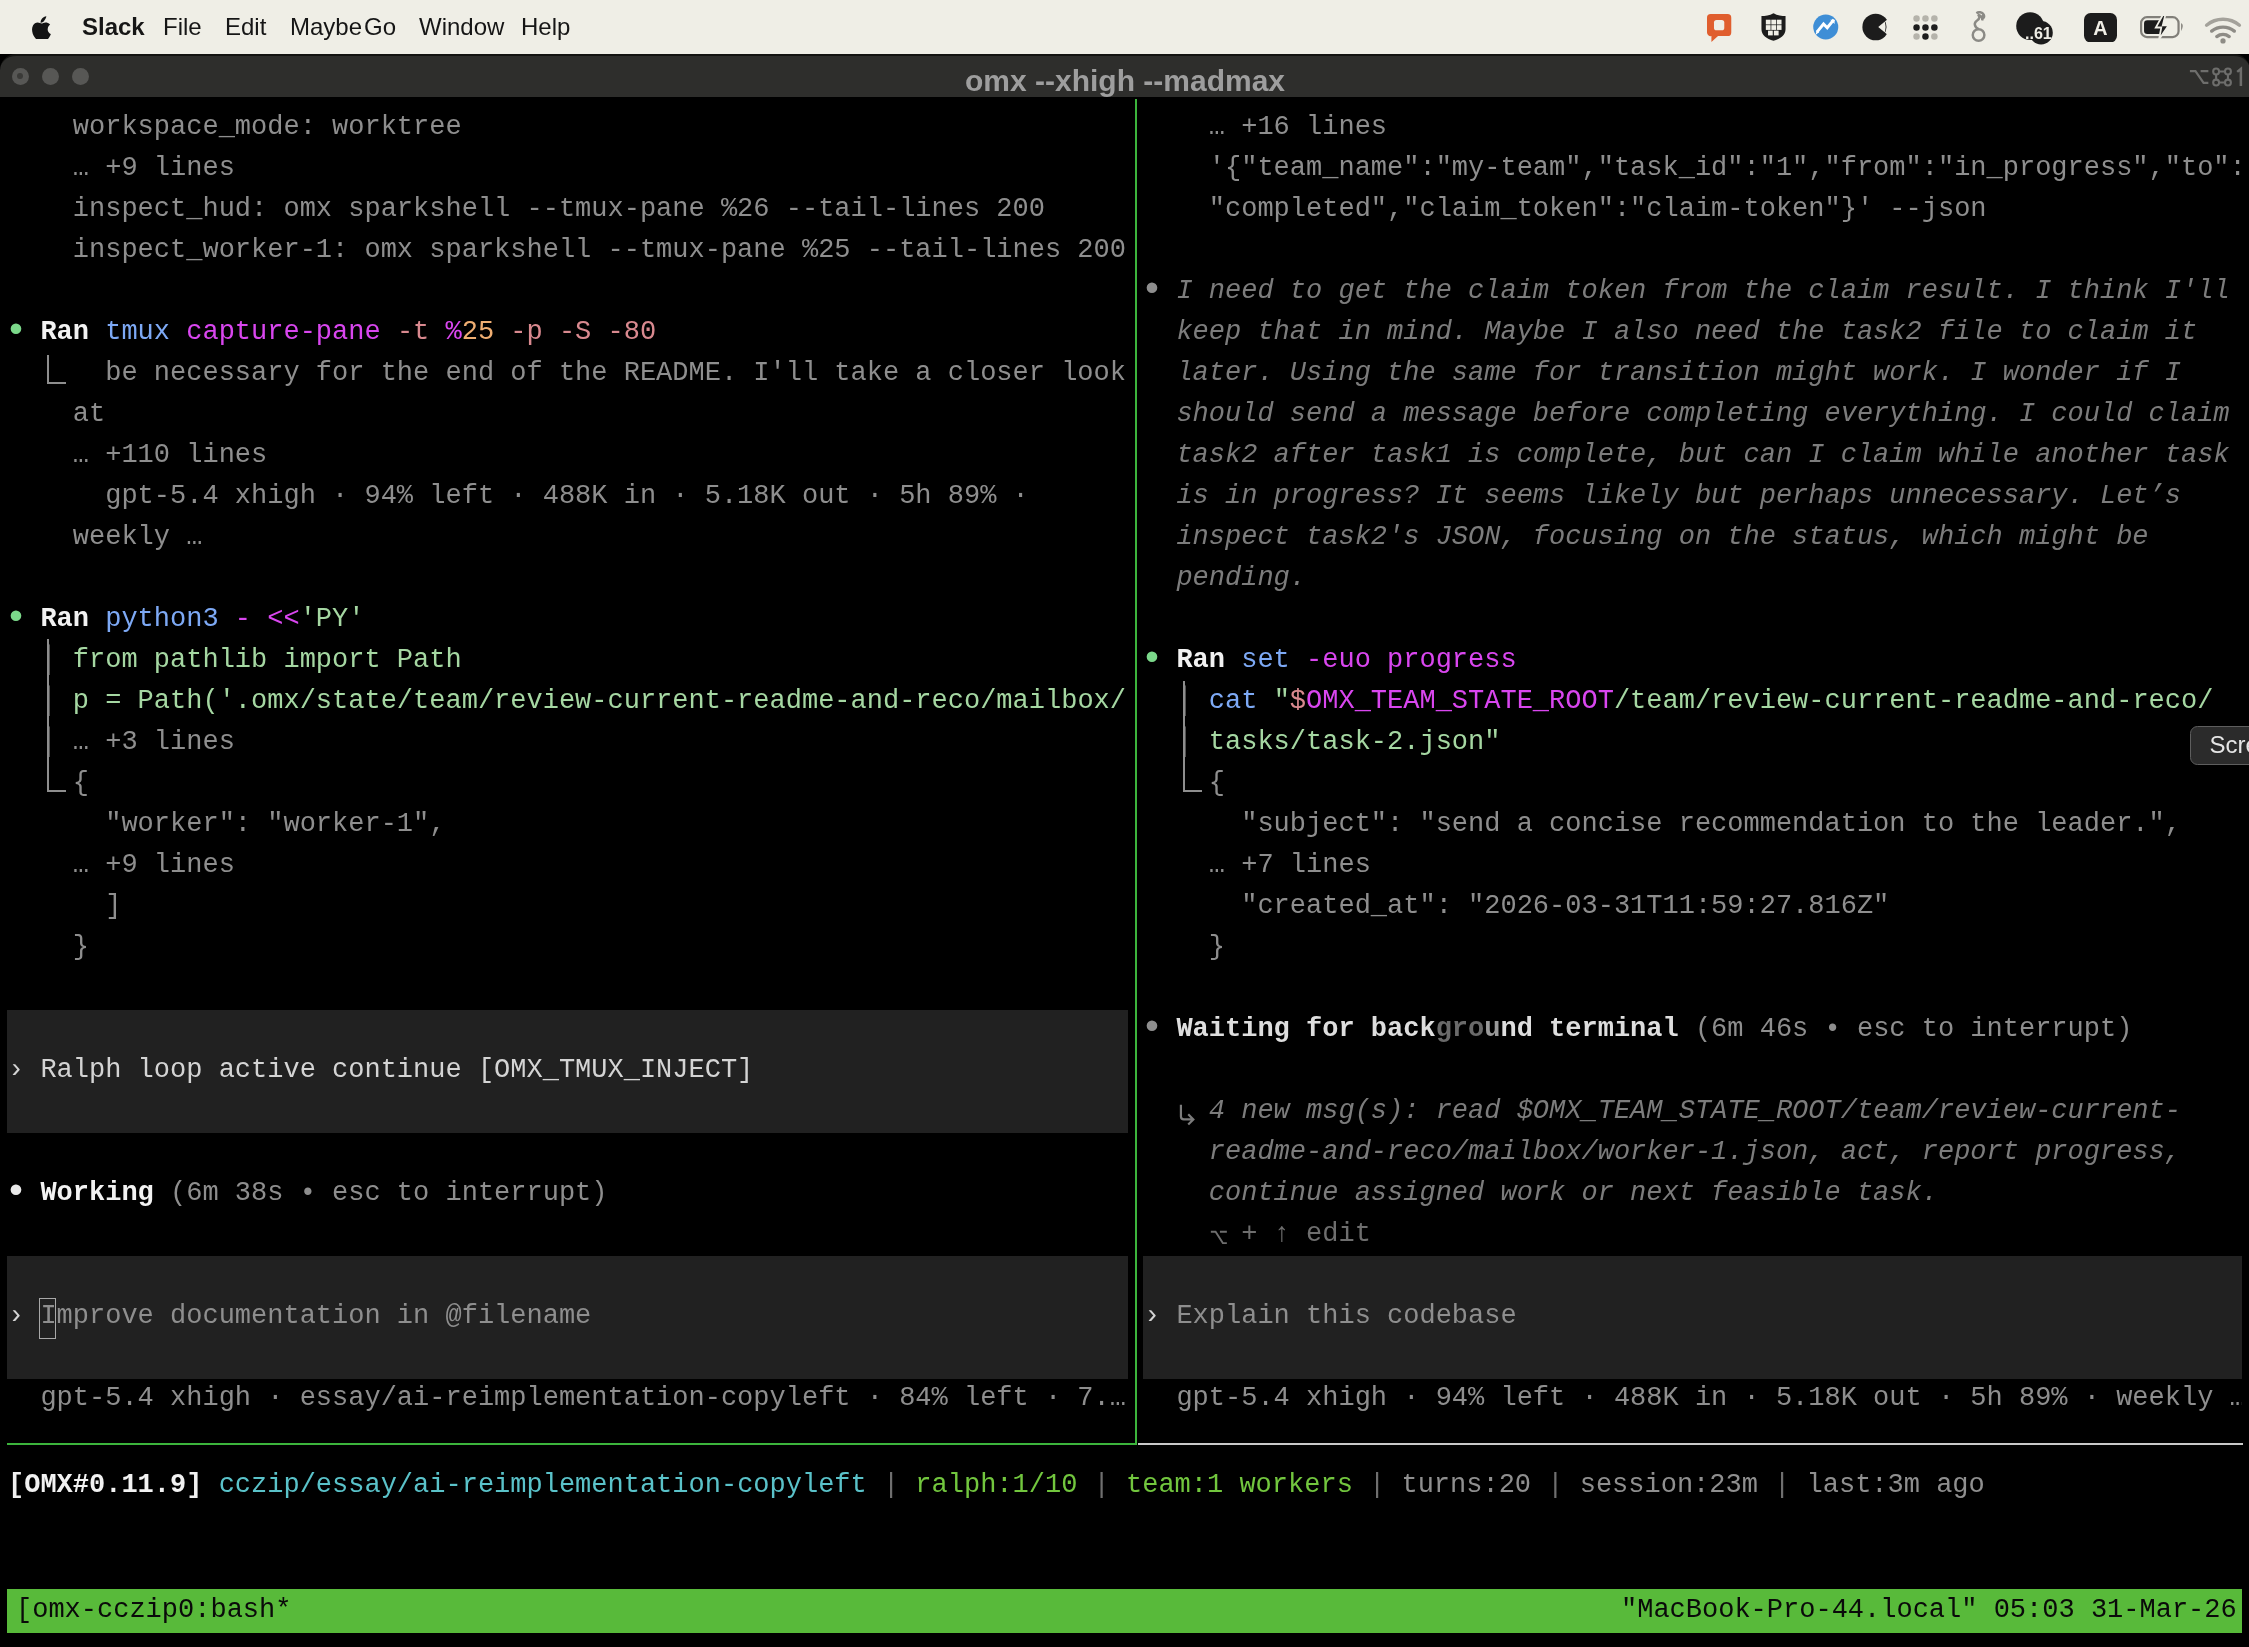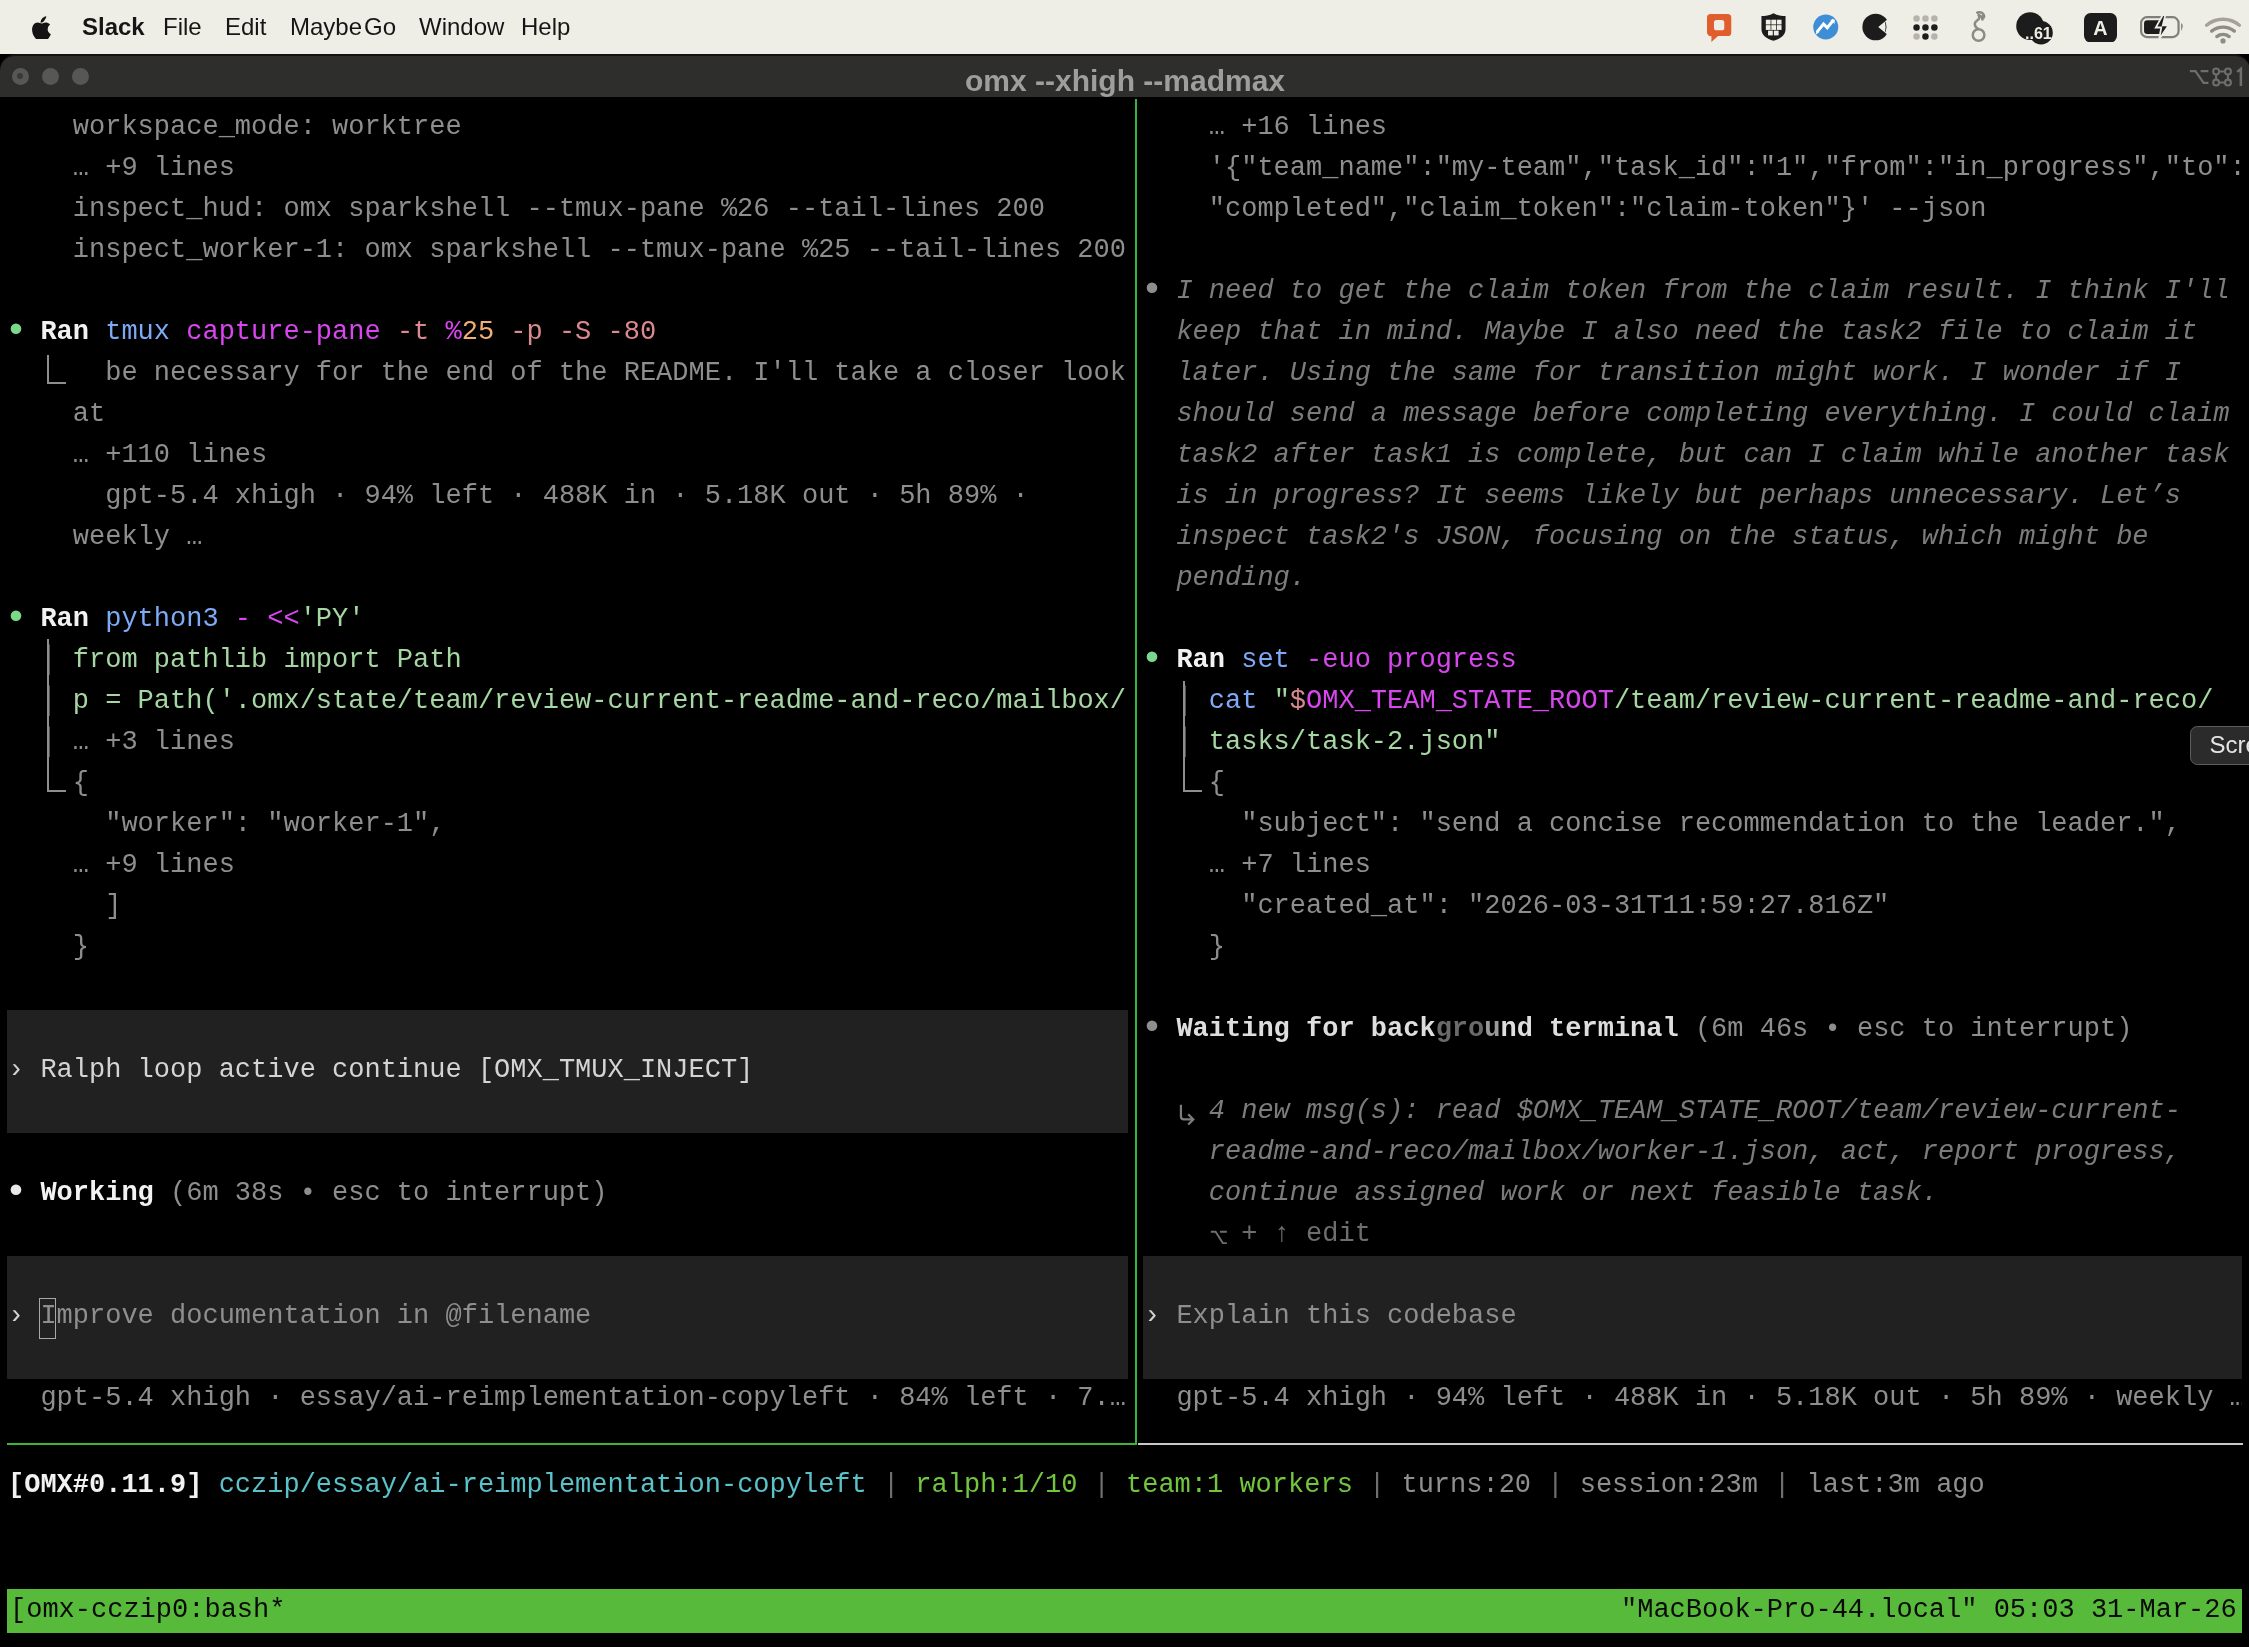--- a/index.html
+++ b/index.html
@@ -207,21 +207,21 @@
 <span class="g">  gpt-5.4 xhigh · 94% left · 488K in · 5.18K out · 5h 89% · weekly …</span></pre>
 
 <div style="position:absolute;left:1135px;top:99px;width:1.8px;height:1345px;background:#3cb43c"></div>
 
 <div style="position:absolute;left:7.4px;top:1443px;width:1130px;height:1.8px;background:#3cb43c"></div>
 <div style="position:absolute;left:1138px;top:1443px;width:1105px;height:1.8px;background:#c9c9c9"></div>
 
 <pre style="left:7.7px;top:1465px"><span class="wb">[OMX#0.11.9]</span> <span class="cy">cczip/essay/ai-reimplementation-copyleft</span><span class="sep"> | </span><span class="sg">ralph:1/10</span><span class="sep"> | </span><span class="sg">team:1 workers</span><span class="sep"> | </span><span class="g2">turns:20</span><span class="sep"> | </span><span class="g2">session:23m</span><span class="sep"> | </span><span class="g2">last:3m ago</span></pre>
 
 <div id="tmuxbar">
-<pre style="left:3px;top:1.3px">[omx-cczip0:bash*</pre>
+<pre style="left:9px;top:1.3px">[omx-cczip0:bash*</pre>
 <pre style="right:5.9px;top:1.3px">"MacBook-Pro-44.local" 05:03 31-Mar-26</pre>
 </div>
 
 <svg style="position:absolute;left:1178px;top:1104px" width="19" height="23.6" viewBox="0 0 26 32">
 <g stroke="#7c7c7c" stroke-width="3" fill="none">
       <path d="M4 1 v16 q0 4 4 4 h11 M14 14 l7 7 -7 7"></path>
     </g>
 </svg>
 <svg style="position:absolute;left:1210px;top:1230px" width="17.7" height="16" viewBox="0 0 24 22">
 <g stroke="#6e6e6e" stroke-width="2.6" fill="none">

